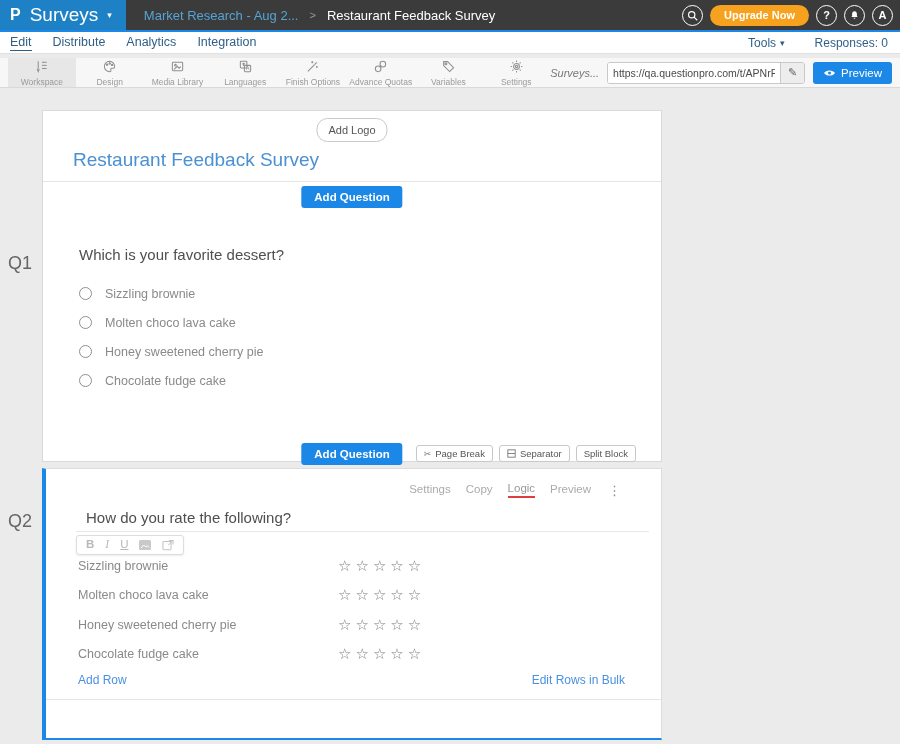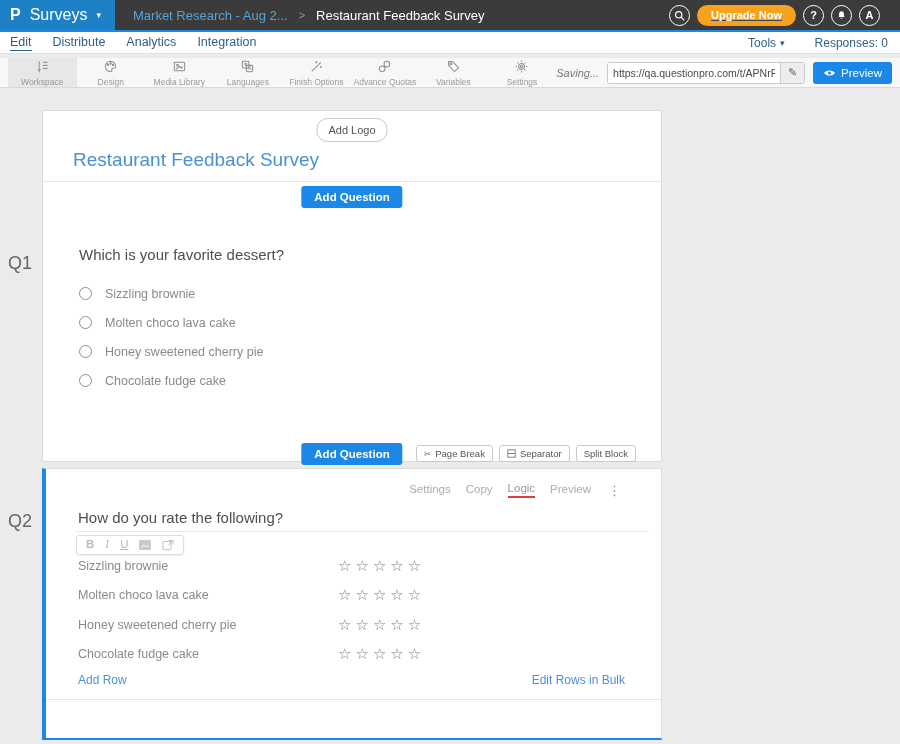--- a/index.html
+++ b/index.html
@@ -12,27 +12,27 @@
     color:#444;
   }
   svg { display:block; }
 
   
   .topbar { position:absolute; top:0; left:0; right:0; height:30px;
     background: var(--header_bg, #3B3B3B); display:flex; align-items:center; }
   .logo-area { height:30px; background: var(--header_blue, #1E80C5);
     display:flex; align-items:center; gap:9px; padding:0 14px 0 10px; cursor:pointer; }
   .plogo { color:#fff; font-weight:bold; font-size:16px; }
-  .surveys-label { color:#fff; font-size:16px; }
+  .surveys-label { color:#fff; font-size:19px; }
   .caret { color:#fff; font-size:9px; }
   .breadcrumb { display:flex; align-items:center; margin-left:18px; gap:11px; font-size:13px; }
   .bc1 { color: var(--breadcrumb_teal, #54A4D6); }
   .bc-sep { color:#9a9a9a; font-size:11px; }
   .bc2 { color:#fff; }
-  .topbar-right { margin-left:auto; display:flex; align-items:center; gap:7px; padding-right:20px;text-decoration:underline; }
+  .topbar-right { margin-left:auto; display:flex; align-items:center; gap:7px; padding-right:7px; }
   .circle-btn { width:21px; height:21px; border:1.5px solid #fff; border-radius:50%;
     display:flex; align-items:center; justify-content:center; color:#fff;
     font-size:11px; font-weight:bold; cursor:pointer; flex:0 0 auto; }
   .upgrade-btn { background: var(--accent_orange, #F6A21E); color:#fff; border:none;
     border-radius:11px; height:21px; padding:0 14px; font-size:11px; font-weight:bold;
     font-family:"Liberation Sans",sans-serif; cursor:pointer; }
 
   
   .navbar { position:absolute; top:30px; left:0; right:0; height:24px; background:#fff;
     border-top:2px solid var(--brand_blue, #1B87E6); border-bottom:1px solid #e0e0e0;
@@ -101,21 +101,21 @@
   
   .q2-card { position:absolute; left:42px; top:468px; width:620px; height:272px; background:#fff;
     border-left:4px solid var(--brand_blue, #1B87E6);
     border-bottom:2px solid var(--brand_blue, #1B87E6);
     border-top:1px solid #ddd; border-right:1px solid #ddd; }
   .q2-menu { position:absolute; top:13px; right:40px; display:flex; align-items:center; gap:15px;
     font-size:11.5px; color:#ababab; }
   .q2-menu-item { cursor:pointer; padding-bottom:2px; }
   .q2-menu-item.active { border-bottom:2px solid var(--logic_red, #DF3E3E); color:#9a9a9a; }
   .dots { font-size:13px; color:#8a8a8a; cursor:pointer; margin-left:2px; letter-spacing:0; }
-  .q2-question { position:absolute; top:40px; left:32px; font-size:15px; color:#4f4f4f; cursor:text; }
+  .q2-question { position:absolute; top:40px; left:40px; font-size:15px; color:#4f4f4f; cursor:text; }
   .title-underline { position:absolute; top:62px; left:30px; right:12px; border-bottom:1px solid #e8e8e8; }
   .fmt-toolbar { position:absolute; top:66px; left:30px; background:#fff; border:1px solid #ddd;
     border-radius:3px; box-shadow:0 1px 2px rgba(0,0,0,.08); display:flex; align-items:center;
     height:20px; padding:0 9px; gap:11px; }
   .fmt-btn { font-size:11.5px; color:#b9b9b9; cursor:pointer; line-height:1; }
   .fmt-bold { font-weight:bold; }
   .fmt-italic { font-family:"Liberation Serif", serif; font-style:italic; }
   .fmt-underline { text-decoration:underline; }
   .rating-rows { position:absolute; top:82px; left:0; right:0; }
   .rating-row { position:relative; height:29.5px; }
@@ -252,21 +252,21 @@
   <div class="tb-item">
     <svg class="tb-icon" viewBox="0 0 16 16">
       <circle cx="8" cy="8" r="3.1"></circle>
         <circle cx="8" cy="8" r="1.2"></circle>
       <path d="M8 3.1 V1.7 M8 14.3 V12.9 M3.1 8 H1.7 M14.3 8 H12.9 M4.6 4.6 L3.6 3.6 M11.4 11.4 L12.4 12.4 M4.6 11.4 L3.6 12.4 M11.4 4.6 L12.4 3.6"></path>
     </svg>
     <span class="tb-label">Settings</span>
   </div>
 
   <div class="tb-right">
-    <span class="saving">Saving...</span>
+    <span class="saving">Surveys...</span>
     <div class="url-box">
       <input class="url-input" type="text" value="https://qa.questionpro.com/t/APNrFZgS" style="">
       <span class="url-edit">
         <span>✎</span>
       </span>
     </div>
     <button class="preview-btn">
       <svg width="13" height="10" viewBox="0 0 13 10">
         <path d="M1 5 C3.2 1.6 9.8 1.6 12 5 C9.8 8.4 3.2 8.4 1 5 Z" fill="#fff"></path>
         <circle cx="6.5" cy="5" r="1.5" fill="#1B87E6"></circle>

